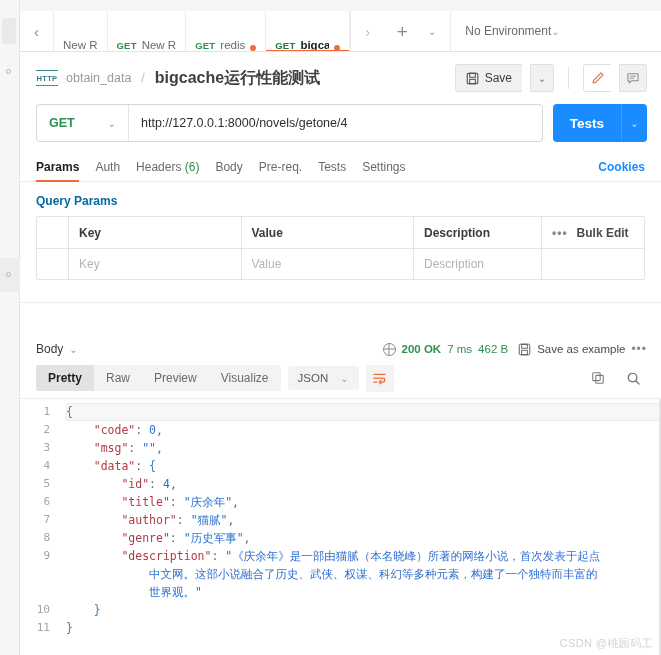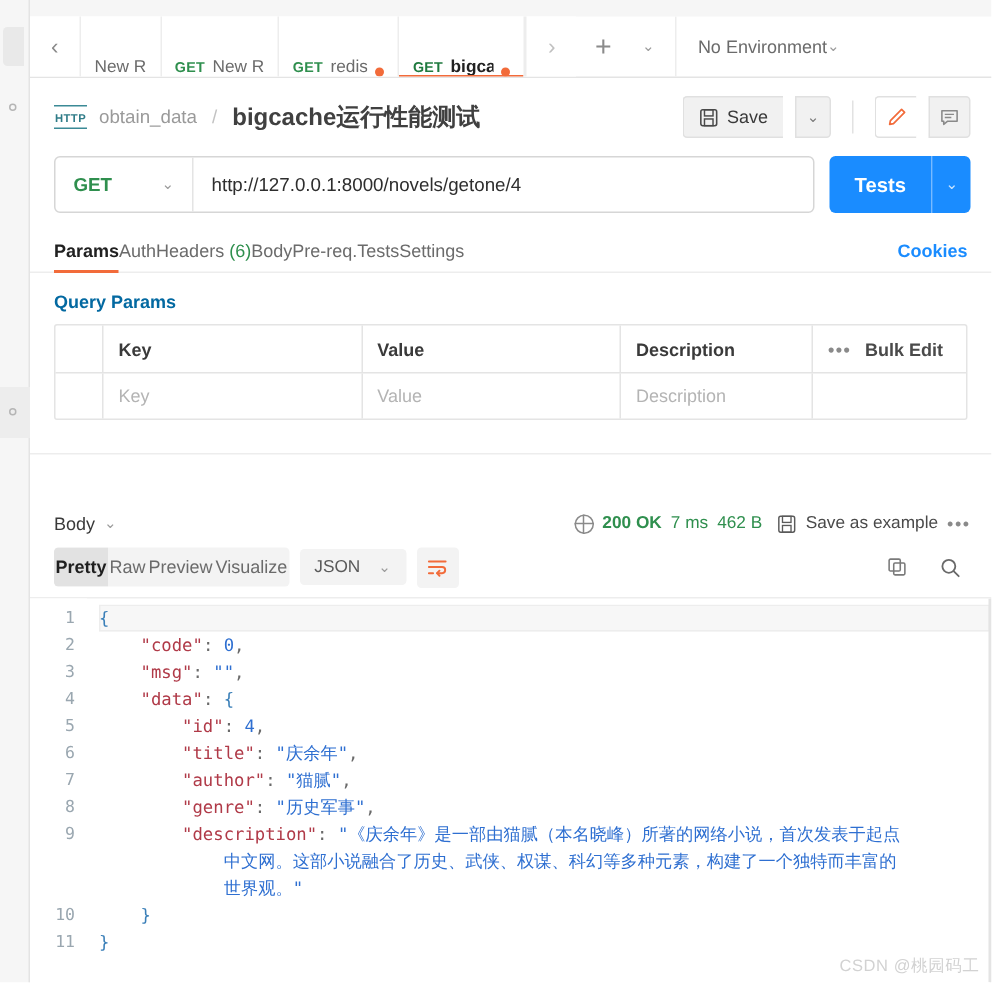--- a/index.html
+++ b/index.html
@@ -118,21 +118,21 @@
     padding: 0 17px; display: flex; align-items: center; border-radius: 4px 0 0 4px; cursor: pointer;
   }
   .send-cap {
     background: #1a8cff; color: #cfe7ff; width: 26px; display: flex; align-items: center;
     justify-content: center; border-radius: 0 4px 4px 0; cursor: pointer; font-size: 10px;
     border-left: 1px solid #3d9dff;
   }
 
   
   .subtabs {
-    display: flex; align-items: center; padding: 0 16px;
+    display: flex; align-items: center; gap: 16px; padding: 0 16px;
     border-bottom: 1px solid #ededed; height: 30px; position: relative;
   }
   .subtab { font-size: 12px; color: #6b6b6b; cursor: pointer; position: relative; height: 100%; display: flex; align-items: center; }
   .subtab.active { color: #212121; font-weight: 700; }
   .subtab.active::after { content: ""; position: absolute; left: 0; right: 0; bottom: -1px; height: 2px; background: #f26b3a; }
   .subtab .cnt { color: #2f8f4e; }
   .cookies { margin-left: auto; color: #1a8cff; font-size: 12px; font-weight: 700; cursor: pointer; }
 
   
   .qp-title { font-size: 12px; font-weight: 700; color: #0369a1; padding: 12px 16px 8px 16px; }
@@ -161,21 +161,21 @@
   .globe { width: 13px; height: 13px; border-radius: 50%; border: 1px solid #8a8a8a; position: relative; }
   .globe::before { content:""; position:absolute; left:50%; top:-1px; width:1px; height:13px; background:#8a8a8a; transform:translateX(-50%); }
   .globe::after { content:""; position:absolute; top:50%; left:-1px; width:13px; height:1px; background:#8a8a8a; transform:translateY(-50%); }
   .stat { font-size: 11.5px; color: #2f8f4e; font-weight: 700; }
   .stat.norm { font-weight: 400; }
   .save-ex { font-size: 11.5px; color: #4a4a4a; cursor: pointer; }
   .ellipsis-v { font-size: 12px; color: #8a8a8a; letter-spacing: 1px; cursor: pointer; }
 
   .view-row { display: flex; align-items: center; padding: 2px 14px 6px 16px; gap: 7px; }
   .seg { display: flex; background: #f3f3f3; border-radius: 3px; overflow: hidden; }
-  .seg-item { font-size: 12px; color: #6b6b6b; padding: 6px 1px; cursor: pointer; }
+  .seg-item { font-size: 12px; color: #6b6b6b; padding: 6px 12px; cursor: pointer; }
   .seg-item.active { background: #e2e2e2; color: #1f1f1f; font-weight: 700; }
   .json-sel {
     display: flex; align-items: center; gap: 12px; background: #f3f3f3; border-radius: 3px;
     padding: 6px 10px; font-size: 11.5px; color: #5a5a5a; cursor: pointer;
   }
   .wrap-btn {
     width: 28px; height: 27px; background: #f3f3f3; border-radius: 3px;
     display: flex; align-items: center; justify-content: center; cursor: pointer;
   }
 

